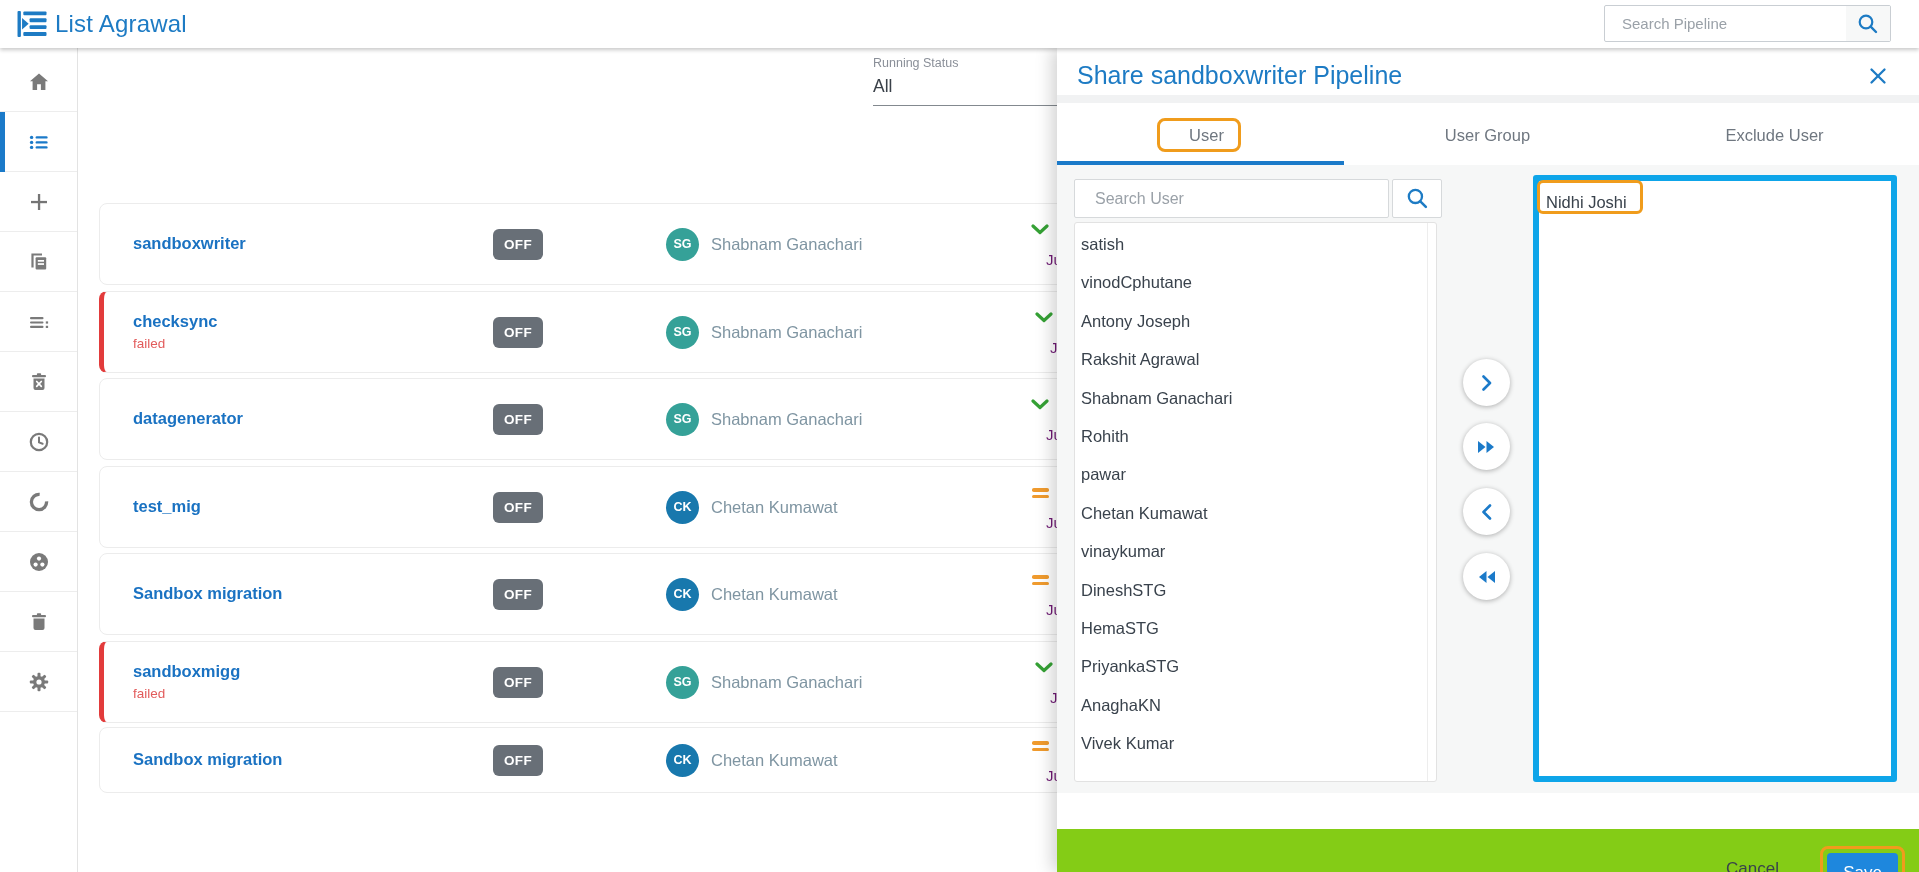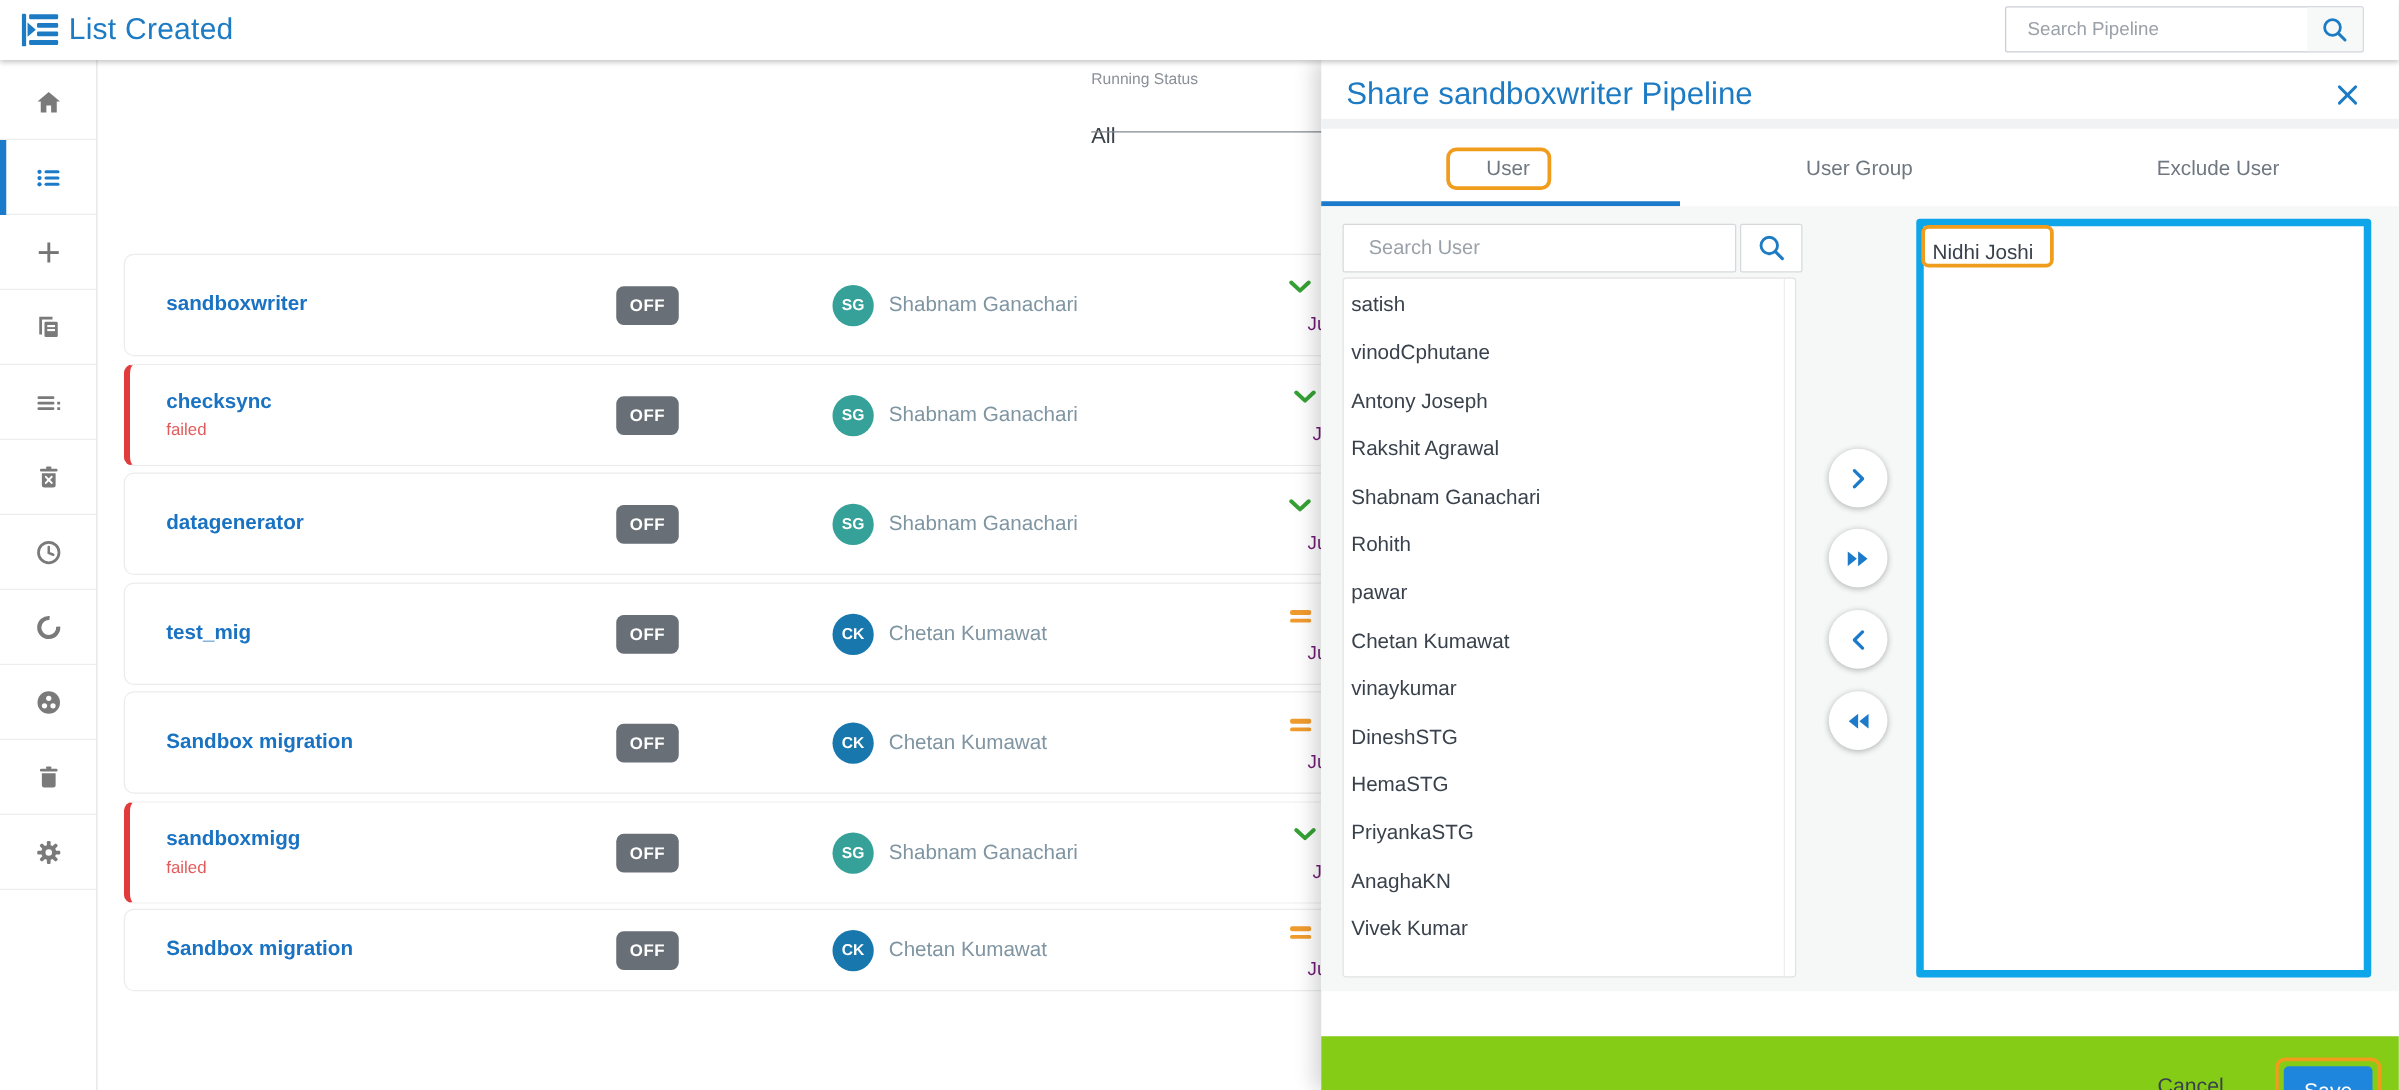--- a/index.html
+++ b/index.html
@@ -16,21 +16,21 @@
 
 
 .sidebar { position:absolute; left:0; top:48px; width:78px; height:824px; background:#fff; border-right:1px solid #e3e3e3; z-index:10; }
 .snav { position:relative; width:77px; height:60px; display:flex; align-items:center; justify-content:center; border-bottom:1px solid #ededed; }
 .snav:first-child { margin-top:4px; }
 .snav.active::before { content:""; position:absolute; left:0; top:0; width:5px; height:60px; background:#1b7ac9; }
 
 
 .main { position:absolute; inset:0; z-index:1; }
 .rslabel { position:absolute; left:873px; top:56px; font-size:12.5px; color:#8a8f98; }
-.rsvalue { position:absolute; left:873px; top:76px; font-size:17.5px; color:#3a4149;margin-top:22px; }
+.rsvalue { position:absolute; left:873px; top:76px; font-size:17.5px; color:#3a4149; }
 .rsline  { position:absolute; left:873px; top:105px; width:210px; height:1px; background:#83898f; }
 
 .thead { position:absolute; left:99px; top:131px; width:1360px; height:59px; background:#f1f2f2; border-radius:8px; }
 .thead span { position:absolute; top:0; line-height:59px; font-size:16px; color:#8e949b; }
 .th-name { left:33px; } .th-status { left:393px; } .th-creator { left:564px; } .th-res { left:930px; }
 
 .row { position:absolute; left:99px; width:1360px; height:82px; background:#fff; border:1px solid #ececec; border-radius:8px; }
 .row.failed { border-left:5px solid #e23b3b; }
 .pname { position:absolute; left:33px; top:30px; font-size:16.5px; font-weight:bold; color:#1a72c2; text-decoration:none; }
 .row.failed .pname { left:29px; top:20px; }
@@ -291,21 +291,21 @@
   <svg class="logo" viewBox="0 0 32 30">
       <g fill="#1d7bc4">
         <rect x="0.5" y="1" width="3.5" height="27" rx="1"></rect>
         <polygon points="5.2,8.3 12,14.2 5.2,20.1"></polygon>
         <rect x="6.5" y="1.5" width="24" height="4" rx="1"></rect>
         <rect x="13" y="8.6" width="17.5" height="4" rx="1"></rect>
         <rect x="13" y="15.7" width="17.5" height="4" rx="1"></rect>
         <rect x="6.5" y="22.8" width="24" height="4" rx="1"></rect>
       </g>
     </svg>
-  <div class="apptitle">List Created</div>
+  <div class="apptitle">List Agrawal</div>
   <div class="topsearch">
     <input placeholder="Search Pipeline" style="">
     <div class="iconseg">
       <svg width="22" height="22" viewBox="0 0 22 22">
           <circle cx="9" cy="9" r="6.3" fill="none" stroke="#1d7bc4" stroke-width="2.2"></circle>
           <line x1="13.7" y1="13.7" x2="19" y2="19" stroke="#1d7bc4" stroke-width="2.4" stroke-linecap="round"></line>
         </svg>
     </div>
   </div>
 </div>

